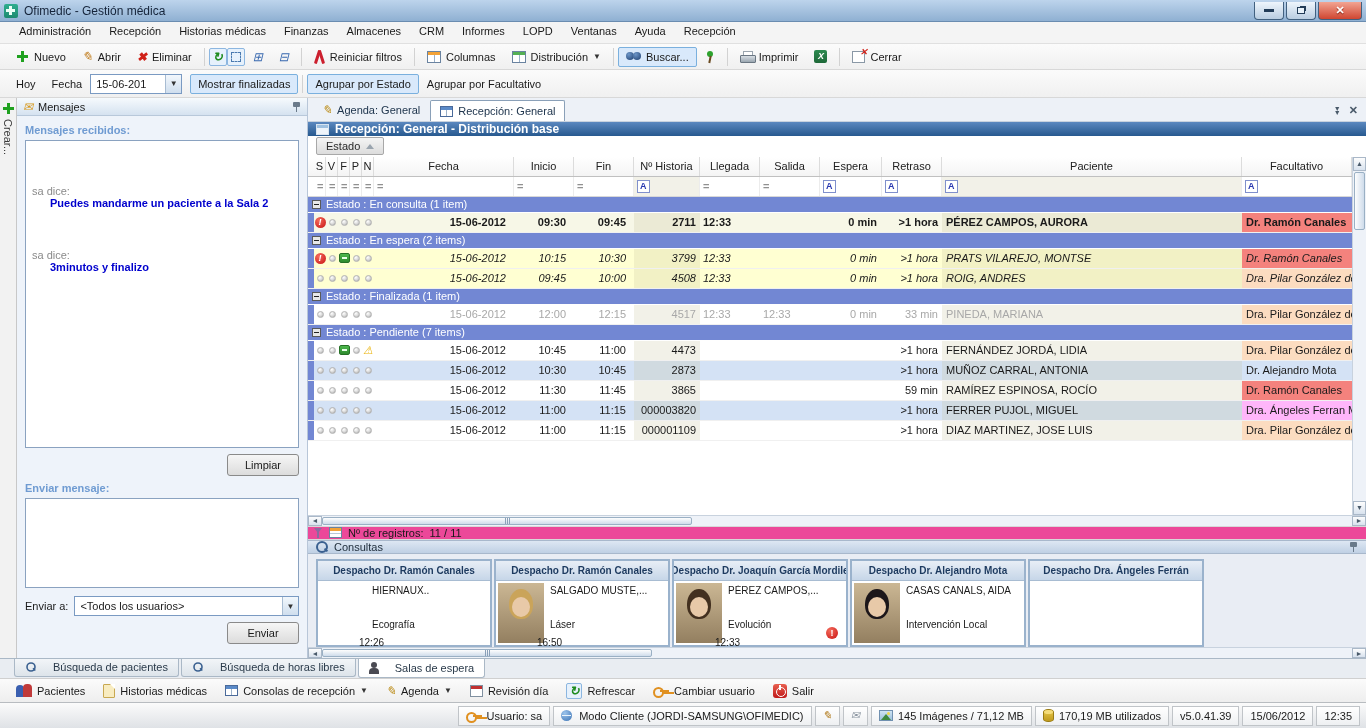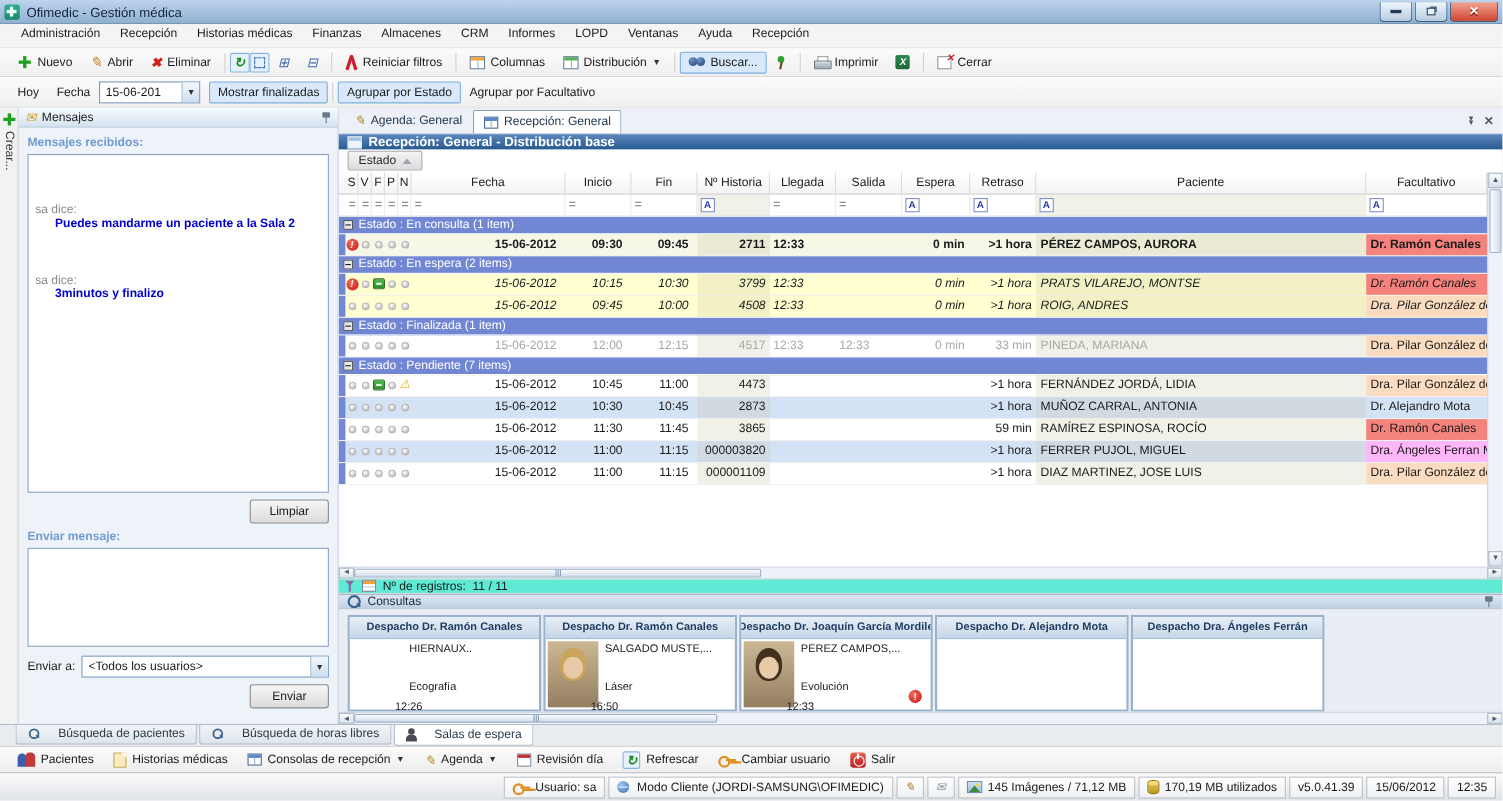--- a/index.html
+++ b/index.html
@@ -165,21 +165,21 @@
   .vscroll { position:absolute; right:0; top:0; bottom:0; width:14px; background:#eef2f8; border-left:1px solid #c8d2de; display:flex; flex-direction:column; }
   .sb-btn { height:14px; background:linear-gradient(#fdfdfd,#d8e2ee); border:1px solid #aab8c8; display:flex; align-items:center; justify-content:center; font-size:7px; color:#4a5a6a; }
   .v-thumb { height:58px; margin:1px; background:linear-gradient(90deg,#fdfdfd,#cfdceb); border:1px solid #9ab0c4; border-radius:2px; }
   .v-fill { flex:1; }
   .hscroll { height:14px; background:#eef2f8; border-top:1px solid #c8d2de; display:flex; }
   .h-thumb { width:370px; margin:1px 0; background:linear-gradient(#fdfdfd,#cfdceb); border:1px solid #9ab0c4; border-radius:2px; display:flex; align-items:center; justify-content:center; gap:1px; }
   .h-thumb i { width:1px; height:6px; background:#8aa0b8; }
   .h-btn { width:14px; background:linear-gradient(#fdfdfd,#d8e2ee); border:1px solid #aab8c8; display:flex; align-items:center; justify-content:center; font-size:7px; color:#4a5a6a; }
   .h-fill { flex:1; }
 
-  .records { height:23px; display:flex; align-items:center; gap:6px; padding-left:6px; background:#5eead4; border-top:1px solid #d8d8d8; border-bottom:1px solid #d8d8d8; }
+  .records { height:23px; display:flex; align-items:center; gap:6px; padding-left:6px; background:#ec4899; border-top:1px solid #d8d8d8; border-bottom:1px solid #d8d8d8; }
   .i-funnel { width:9px; height:11px; }
   .i-funnel::before { content:""; position:absolute; left:0; top:1px; border-left:4px solid transparent; border-right:4px solid transparent; border-top:5px solid #8a6aa0; }
   .i-funnel::after { content:""; position:absolute; left:3px; top:5px; width:2px; height:6px; background:#8a6aa0; }
   .i-grid-sm { width:13px; height:11px; border:1px solid #6a83a0; background:#fff; }
   .i-grid-sm::before { content:""; position:absolute; left:0; right:0; top:0; height:3px; background:#f2a238; }
   .i-grid-sm::after { content:""; position:absolute; left:0; right:0; top:5px; height:1px; background:#b8c8d8; }
 
   
   .consultas-head { height:18px; background:linear-gradient(#dde7f3,#bfd0e4); border-top:1px solid #a8b8cc; border-bottom:1px solid #a8b8cc; display:flex; align-items:center; gap:6px; padding:0 8px; color:#22303e; }
   .i-mag { width:12px; height:12px; }
@@ -807,20 +807,26 @@
         <div class="card-body">
           <span class="photo dark"></span>
           <span class="card-patient">PÉREZ CAMPOS,...</span>
           <span class="card-treat">Evolución</span>
           <span class="card-time">12:33</span>
           <span class="card-alert"></span>
         </div>
       </div>
       <div class="card">
         <div class="card-head">Despacho Dr. Alejandro Mota</div>
+        <div class="card-body">
+          <span class="photo black"></span>
+          <span class="card-patient">CASAS CANALS, AIDA</span>
+          <span class="card-treat">Intervención Local</span>
+          <span class="card-time"></span>
+        </div>
       </div>
       <div class="card empty">
         <div class="card-head">Despacho Dra. Ángeles Ferrán</div>
         <div class="card-body"></div>
       </div>
     </div>
     <div class="hscroll">
       <span class="h-btn">◄</span>
       <span class="h-thumb" style="width:330px">
           <i></i>

